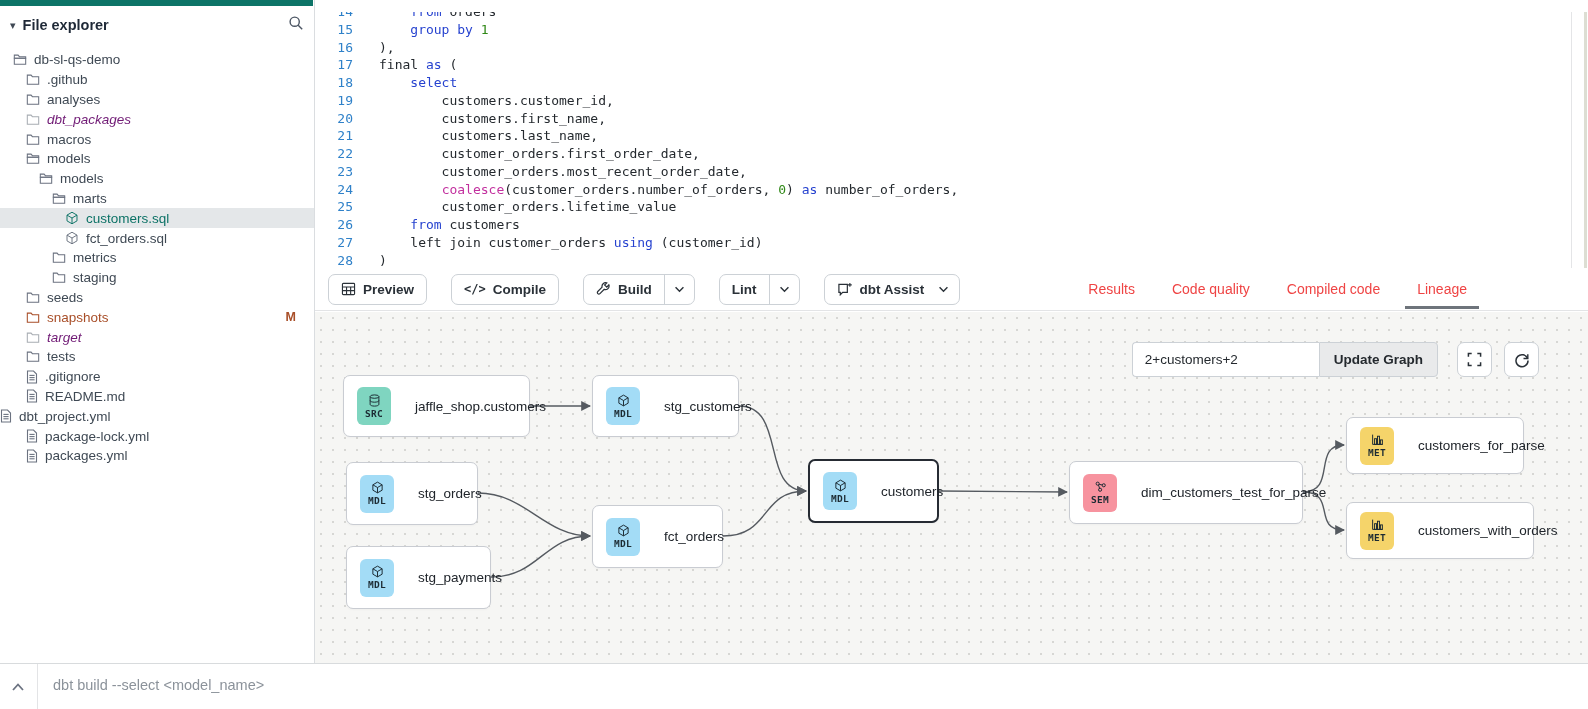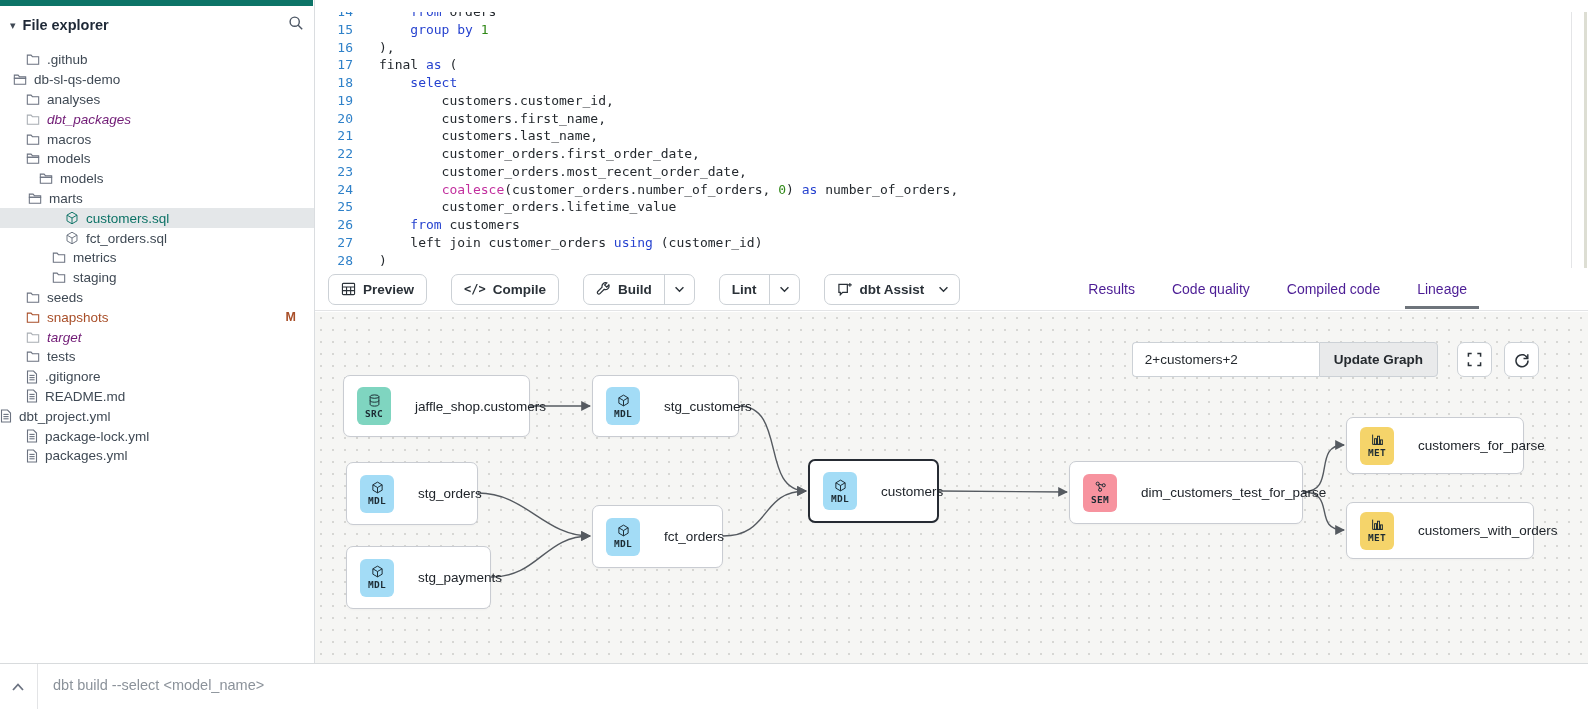--- a/index.html
+++ b/index.html
@@ -49,21 +49,21 @@
   .tbtn { display:flex; align-items:center; height:31px; background:#fff;
     border:1px solid #ccd1d6; border-radius:7px; font-size:13.5px; font-weight:600;
     color:#2a3138; cursor:pointer; overflow:hidden; }
   .tbtn .seg { display:flex; align-items:center; gap:7px; padding:0 12px; height:100%; }
   .tbtn .drop { border-left:1px solid #ccd1d6; padding:0 9px; height:100%;
     display:flex; align-items:center; color:#3f4954; }
   .tbtn .drop.nodiv { border-left:none; padding:0 10px 0 2px; }
   .tbtn svg, .tbtn .codeglyph { color:#2a3138; }
   .codeglyph { font-family:"DejaVu Sans Mono", monospace; font-size:12px; font-weight:bold; }
   #tab-row { display:flex; align-items:stretch; gap:37px; margin-left:128px; height:100%; }
-  .tab { display:flex; align-items:center; font-size:14px; color:#4c1d95;
+  .tab { display:flex; align-items:center; font-size:14px; color:#ef4444;
     cursor:pointer; position:relative; }
   .tab.active::after { content:""; position:absolute; left:-12px; right:-12px; bottom:1px;
     height:3px; background:#6e747b; }
 
   
   #lineage { position:absolute; left:315px; top:312px; width:1273px; height:351px;
     background-color:#f6f6f4;
     background-image:radial-gradient(#d7d7d4 1px, transparent 1.2px);
     background-size:12px 12px; overflow:hidden; }
   #lin-controls { position:absolute; right:49px; top:30px; display:flex; align-items:center; }
@@ -108,43 +108,43 @@
       <span id="fx-chevron">▾</span>
       <span id="fx-title">File explorer</span>
       <span id="fx-search">
         <svg width="16" height="16" viewBox="0 0 16 16" fill="none" stroke="currentColor" stroke-width="1.4">
           <circle cx="6.7" cy="6.7" r="4.6"></circle>
             <line x1="10.2" y1="10.2" x2="14.2" y2="14.2"></line>
         </svg>
       </span>
     </div>
     <div id="tree">
-        <div class="trow" style="padding-left: 26px;">
-          <span class="ticon">
-            <svg width="14" height="13" viewBox="0 0 16 14" fill="none" stroke="currentColor" stroke-width="1.2">
-              <path d="M1.5 2h4.3l1.5 1.8h7.2v8.7H1.5z"></path>
-            </svg>
-          </span>
-          <span>.github</span>
-        </div>
         <div class="trow" style="padding-left: 13px;">
           <span class="ticon">
             <svg width="14" height="13" viewBox="0 0 16 14" fill="none" stroke="currentColor" stroke-width="1.2">
               <path d="M1.5 2h4.3l1.5 1.8h7.2v1.7H1.5z"></path>
               <path d="M1.5 5.5h13v7H1.5z"></path>
             </svg>
           </span>
           <span>db-sl-qs-demo</span>
         </div>
         <div class="trow" style="padding-left: 26px;">
           <span class="ticon">
             <svg width="14" height="13" viewBox="0 0 16 14" fill="none" stroke="currentColor" stroke-width="1.2">
               <path d="M1.5 2h4.3l1.5 1.8h7.2v8.7H1.5z"></path>
             </svg>
           </span>
+          <span>.github</span>
+        </div>
+        <div class="trow" style="padding-left: 26px;">
+          <span class="ticon">
+            <svg width="14" height="13" viewBox="0 0 16 14" fill="none" stroke="currentColor" stroke-width="1.2">
+              <path d="M1.5 2h4.3l1.5 1.8h7.2v8.7H1.5z"></path>
+            </svg>
+          </span>
           <span>analyses</span>
         </div>
         <div class="trow muted" style="padding-left: 26px;">
           <span class="ticon">
             <svg width="14" height="13" viewBox="0 0 16 14" fill="none" stroke="currentColor" stroke-width="1.2">
               <path d="M1.5 2h4.3l1.5 1.8h7.2v8.7H1.5z"></path>
             </svg>
           </span>
           <span>dbt_packages</span>
         </div>
@@ -167,21 +167,21 @@
         </div>
         <div class="trow" style="padding-left: 39px;">
           <span class="ticon">
             <svg width="14" height="13" viewBox="0 0 16 14" fill="none" stroke="currentColor" stroke-width="1.2">
               <path d="M1.5 2h4.3l1.5 1.8h7.2v1.7H1.5z"></path>
               <path d="M1.5 5.5h13v7H1.5z"></path>
             </svg>
           </span>
           <span>models</span>
         </div>
-        <div class="trow" style="padding-left: 28px;">
+        <div class="trow" style="padding-left: 52px;">
           <span class="ticon">
             <svg width="14" height="13" viewBox="0 0 16 14" fill="none" stroke="currentColor" stroke-width="1.2">
               <path d="M1.5 2h4.3l1.5 1.8h7.2v1.7H1.5z"></path>
               <path d="M1.5 5.5h13v7H1.5z"></path>
             </svg>
           </span>
           <span>marts</span>
         </div>
         <div class="trow sel" style="padding-left: 65px;">
           <span class="ticon">

